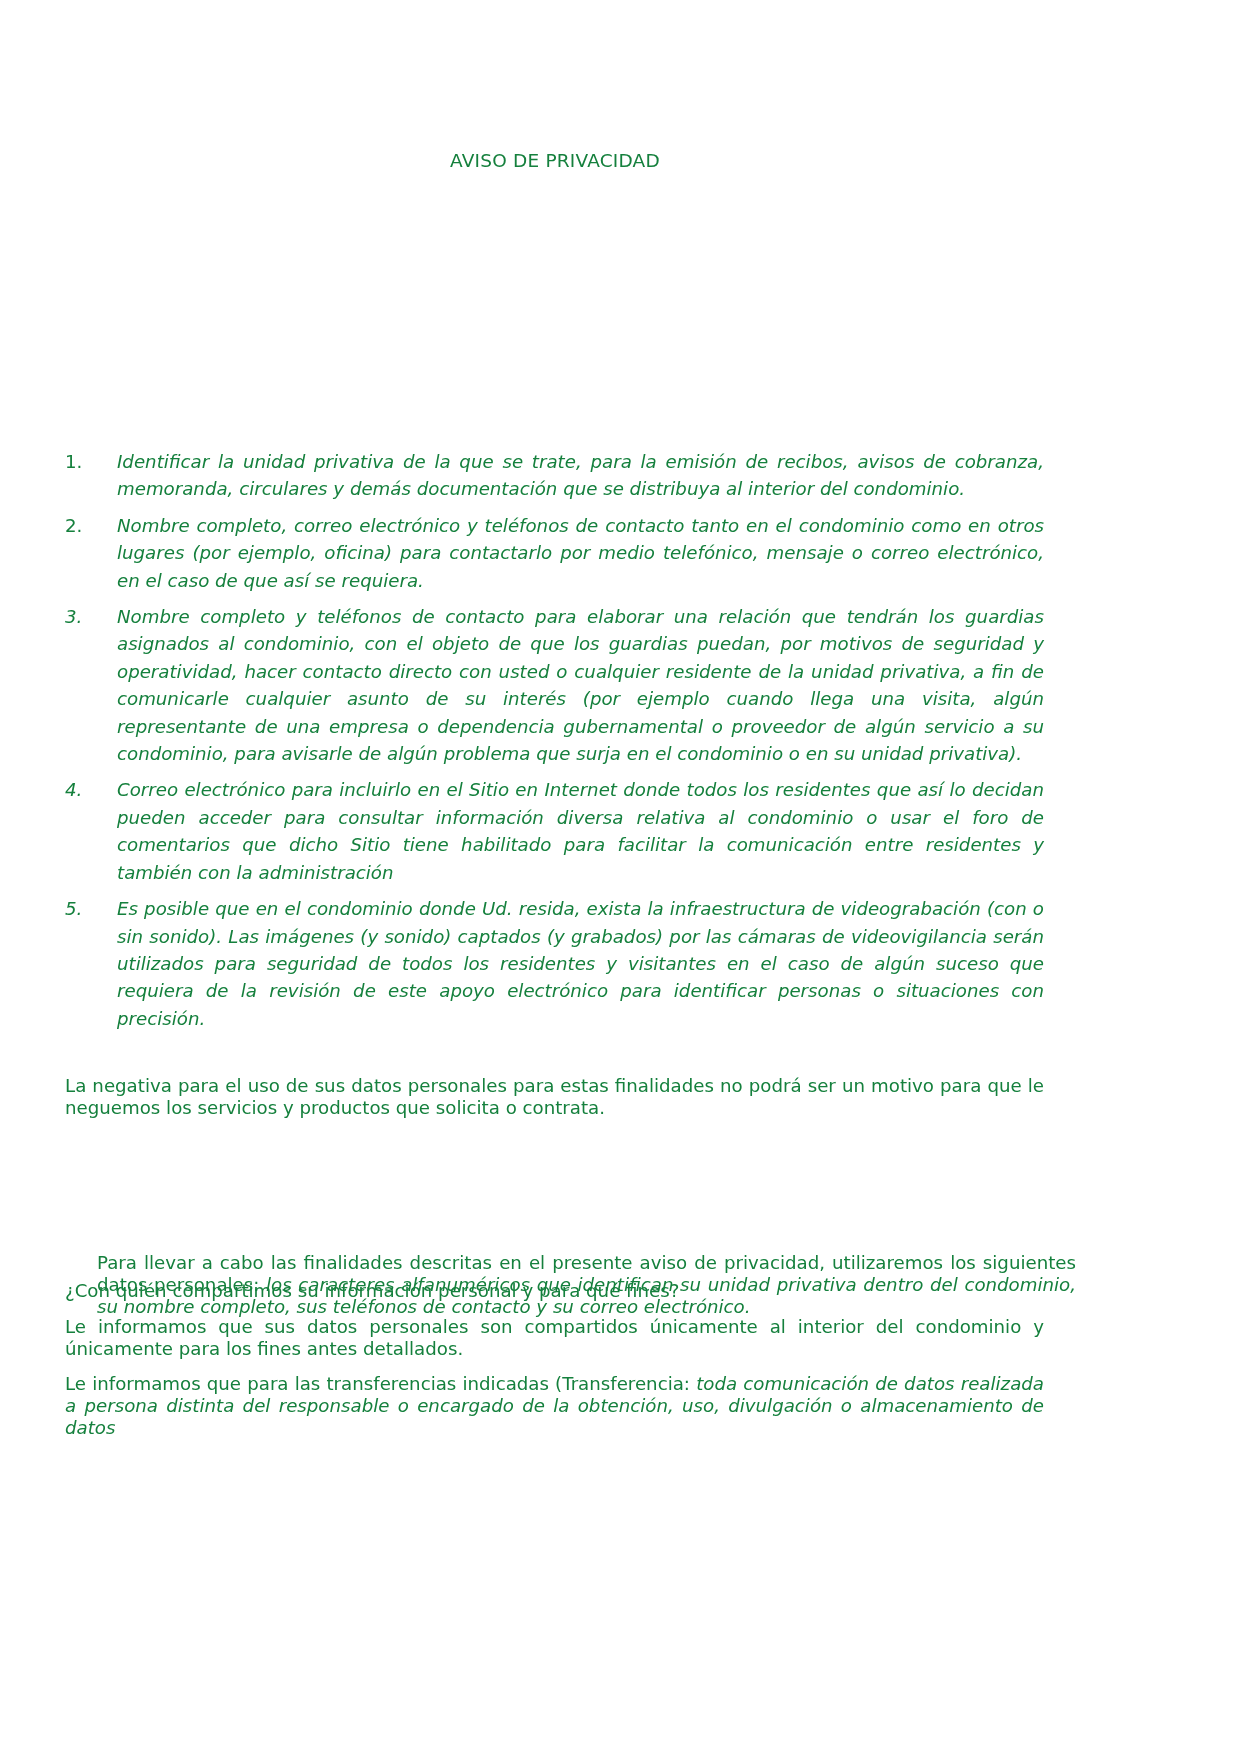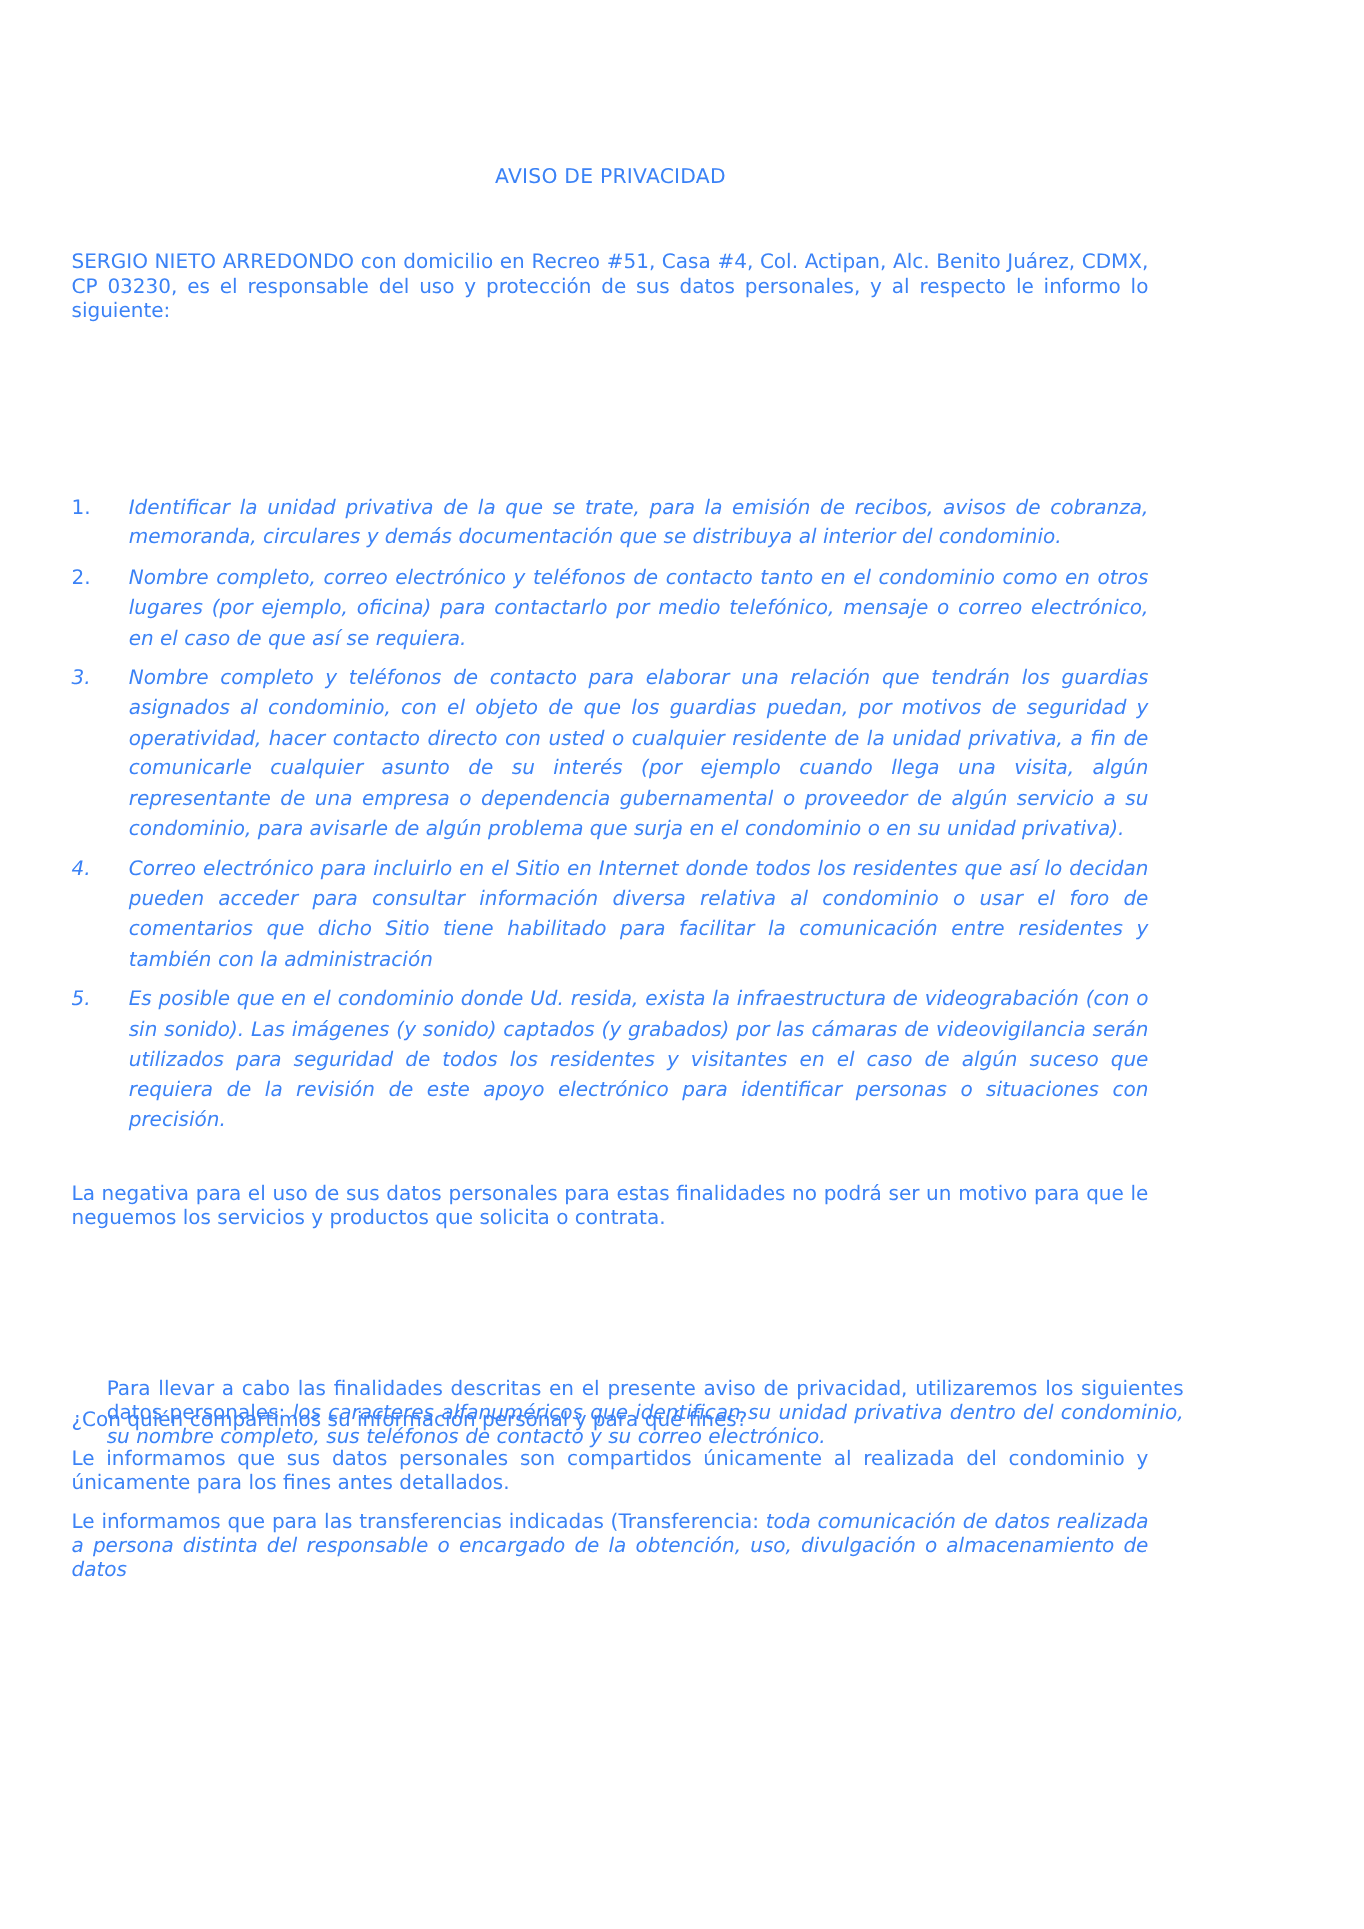--- a/index.html
+++ b/index.html
@@ -1,42 +1,39 @@
 <!DOCTYPE html>
 <html><head>
   <meta charset="utf-8">
   <style>
     html, body { margin: 0; padding: 0; background: #ffffff; }
     body { width: 1240px; height: 1754px; overflow: hidden; position: relative; }
     .page {
       position: absolute; left: 0; top: 0; width: 1240px; height: 1754px; background: #fff;
-      color: #3b82f6; font-family: "DejaVu Sans", sans-serif; font-size: 18.2px;
+      color: #15803d; font-family: "DejaVu Sans", sans-serif; font-size: 18.2px;
     }
     .title {
       position: absolute; top: 150px; left: 0; width: 1110px; text-align: center;
       font-size: 18.5px; letter-spacing: 0.2px;
     }
     .blk { position: absolute; left: 65px; width: 979px; line-height: 22px; text-align: justify; }
     .blk p { margin: 0; }
     .list { position: absolute; left: 65px; width: 979px; }
     .li { position: relative; padding-left: 52px; line-height: 27.4px; font-style: italic; text-align: justify; }
     .li .num { position: absolute; left: 0; top: 0; }
     .li .num.upright { font-style: normal; }
     em { font-style: italic; }
   </style>
 </head>
 <body>
 
 <div class="page">
 
   <div class="title">AVISO DE PRIVACIDAD</div>
 
-  <div class="blk" style="top:228px;">
-    <p>SERGIO NIETO ARREDONDO con domicilio en Recreo #51, Casa #4, Col. Actipan, Alc. Benito Juárez, CDMX, CP 03230, es el responsable del uso y protección de sus datos personales, y al respecto le informo lo siguiente:</p>
-  </div>
 
 
 
   <div class="list" style="top:448px;">
     <div class="li" style="margin-bottom:9px;">
       <span class="num upright">1.</span>
       <span>Identificar la unidad privativa de la que se trate, para la emisión de recibos, avisos de cobranza, memoranda, circulares y demás documentación que se distribuya al interior del condominio.</span>
     </div>
     <div class="li" style="margin-bottom:9px;">
       <span class="num upright">2.</span>
@@ -60,20 +57,20 @@
   <div class="blk" style="top:1075px;">La negativa para el uso de sus datos personales para estas finalidades no podrá ser un motivo para que le neguemos los servicios y productos que solicita o contrata.</div>
 
 
   <div class="blk" style="top:1252px;margin-left:32px;">
     <span>Para llevar a cabo las finalidades descritas en el presente aviso de privacidad, utilizaremos los siguientes datos personales:</span>
     <em>los caracteres alfanuméricos que identifican su unidad privativa dentro del condominio, su nombre completo, sus teléfonos de contacto y su correo electrónico.</em>
   </div>
 
   <div class="blk" style="top:1280px;">¿Con quién compartimos su información personal y para qué fines?</div>
 
-  <div class="blk" style="top:1316px;">Le informamos que sus datos personales son compartidos únicamente al realizada del condominio y únicamente para los fines antes detallados.</div>
+  <div class="blk" style="top:1316px;">Le informamos que sus datos personales son compartidos únicamente al interior del condominio y únicamente para los fines antes detallados.</div>
 
   <div class="blk" style="top:1373px;">
     <span>Le informamos que para las transferencias indicadas (Transferencia:</span>
     <em>toda comunicación de datos realizada a persona distinta del responsable o encargado de la obtención, uso, divulgación o almacenamiento de datos</em>
   </div>
 
 </div>
 
 </body></html>

